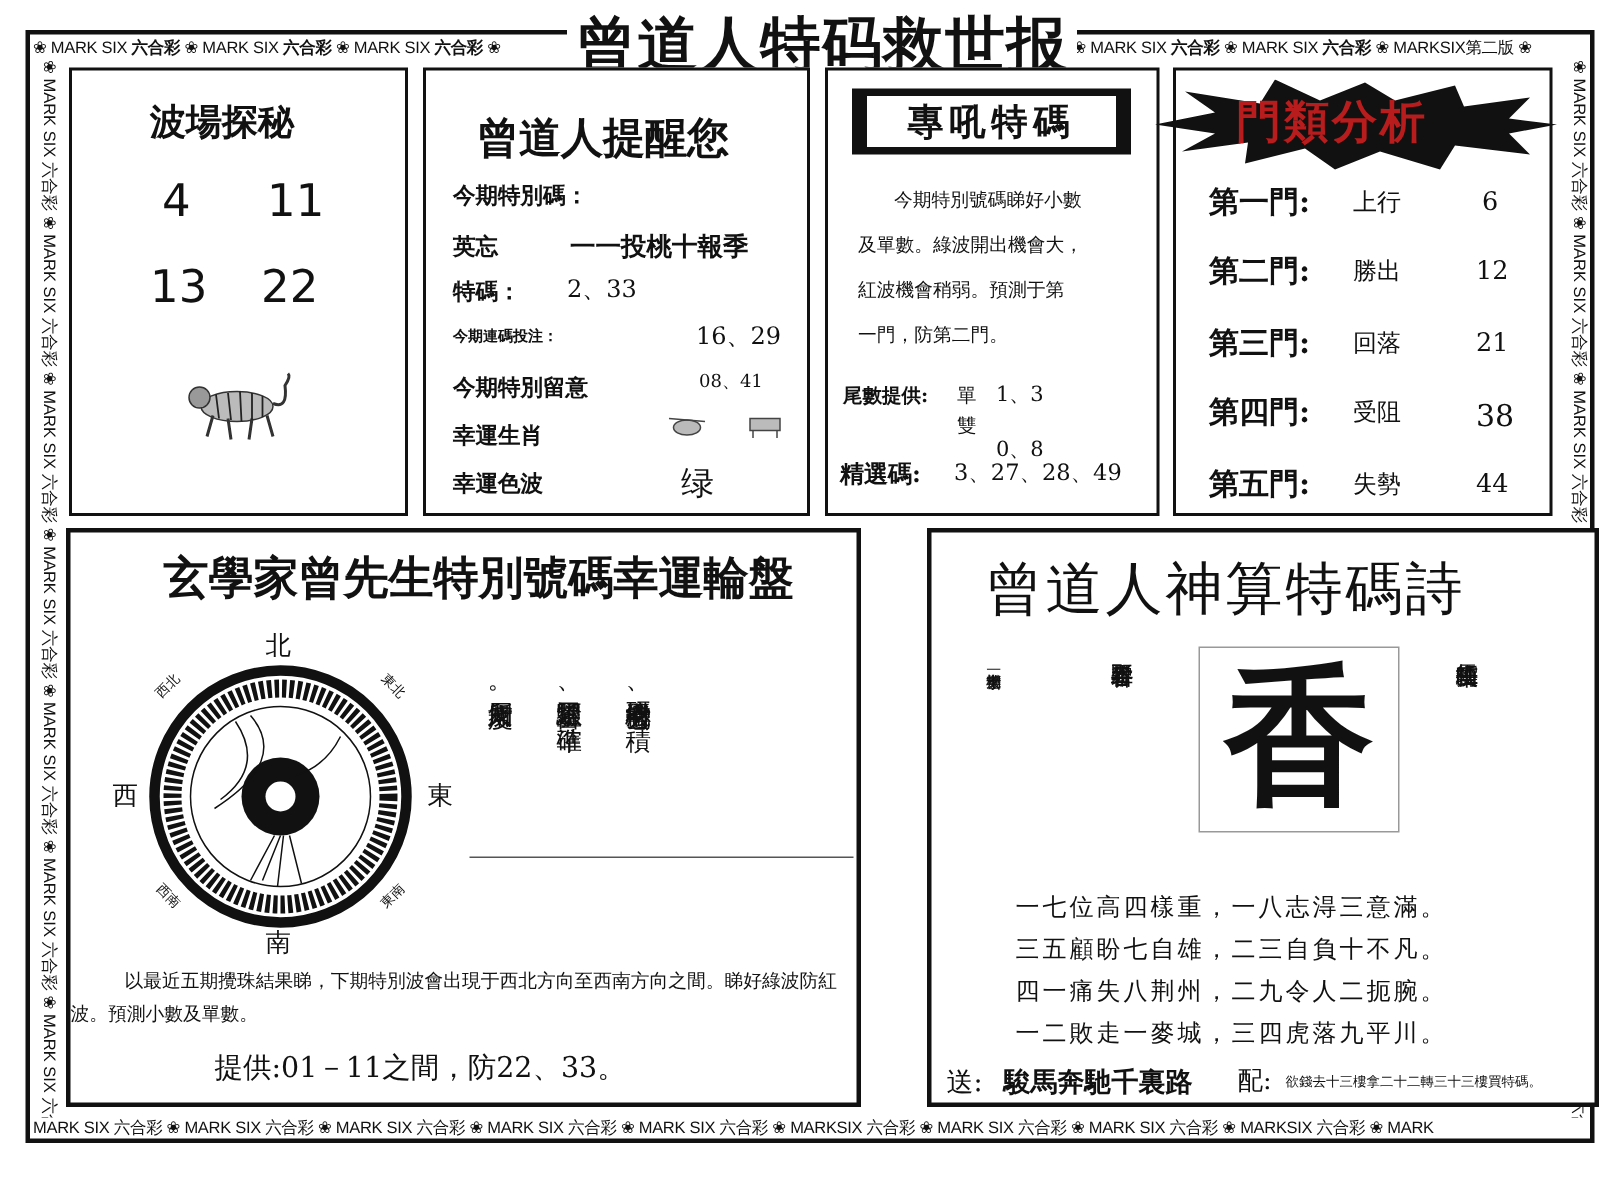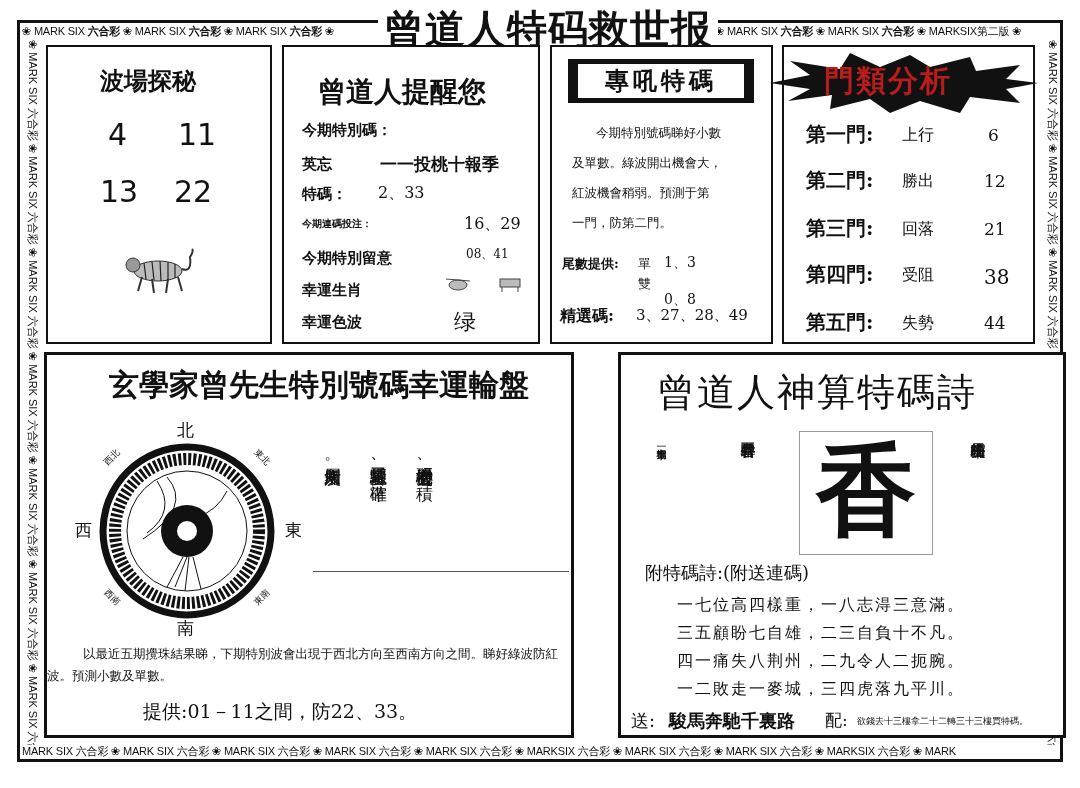--- a/index.html
+++ b/index.html
@@ -176,21 +176,20 @@
 <div class="box thick" style="left:582px;top:352px;width:448px;height:386px;margin-left:36px;">
   <div class="row sans" style="left:36px;top:12px;font-size:38px;letter-spacing:2px;">曾道人神算特碼詩</div>
 
   <div class="vert sans" style="left:34px;top:86px;font-size:10px;line-height:12px;">第十一期玄機字</div>
   <div class="vert sans" style="left:118px;top:76px;font-size:15px;line-height:18px;">牛耕碧野五谷香</div>
   <div class="abs" style="left:178px;top:76px;width:132px;height:122px;border:1px solid #999;">
     <div class="abs sans" style="left:0;top:0;width:132px;text-align:center;font-size:100px;font-weight:bold;line-height:118px;">香</div>
   </div>
   <div class="vert sans" style="left:348px;top:76px;font-size:15px;line-height:18px;">雪映紅梅千山笑</div>
 
-  <div class="row" style="left:24px;top:206px;font-size:18px;">附特碼詩:(附送連碼)</div>
   <div class="row sans" style="left:56px;top:268px;font-size:16px;letter-spacing:2px;">三五顧盼七自雄，二三自負十不凡。</div>
   <div class="row sans" style="left:56px;top:240px;font-size:16px;letter-spacing:2px;">一七位高四樣重，一八志淂三意滿。</div>
   <div class="row sans" style="left:56px;top:296px;font-size:16px;letter-spacing:2px;">四一痛失八荆州，二九令人二扼腕。</div>
   <div class="row sans" style="left:56px;top:324px;font-size:16px;letter-spacing:2px;">一二敗走一麥城，三四虎落九平川。</div>
 
   <div class="row" style="left:10px;top:354px;font-size:18px;">送:</div>
   <div class="row" style="left:48px;top:354px;font-size:18px;font-weight:bold;">駿馬奔馳千裏路</div>
   <div class="row" style="left:204px;top:354px;font-size:17px;">配:</div>
   <div class="row" style="left:236px;top:360px;font-size:9px;">欲錢去十三樓拿二十二轉三十三樓買特碼。</div>
 </div>

